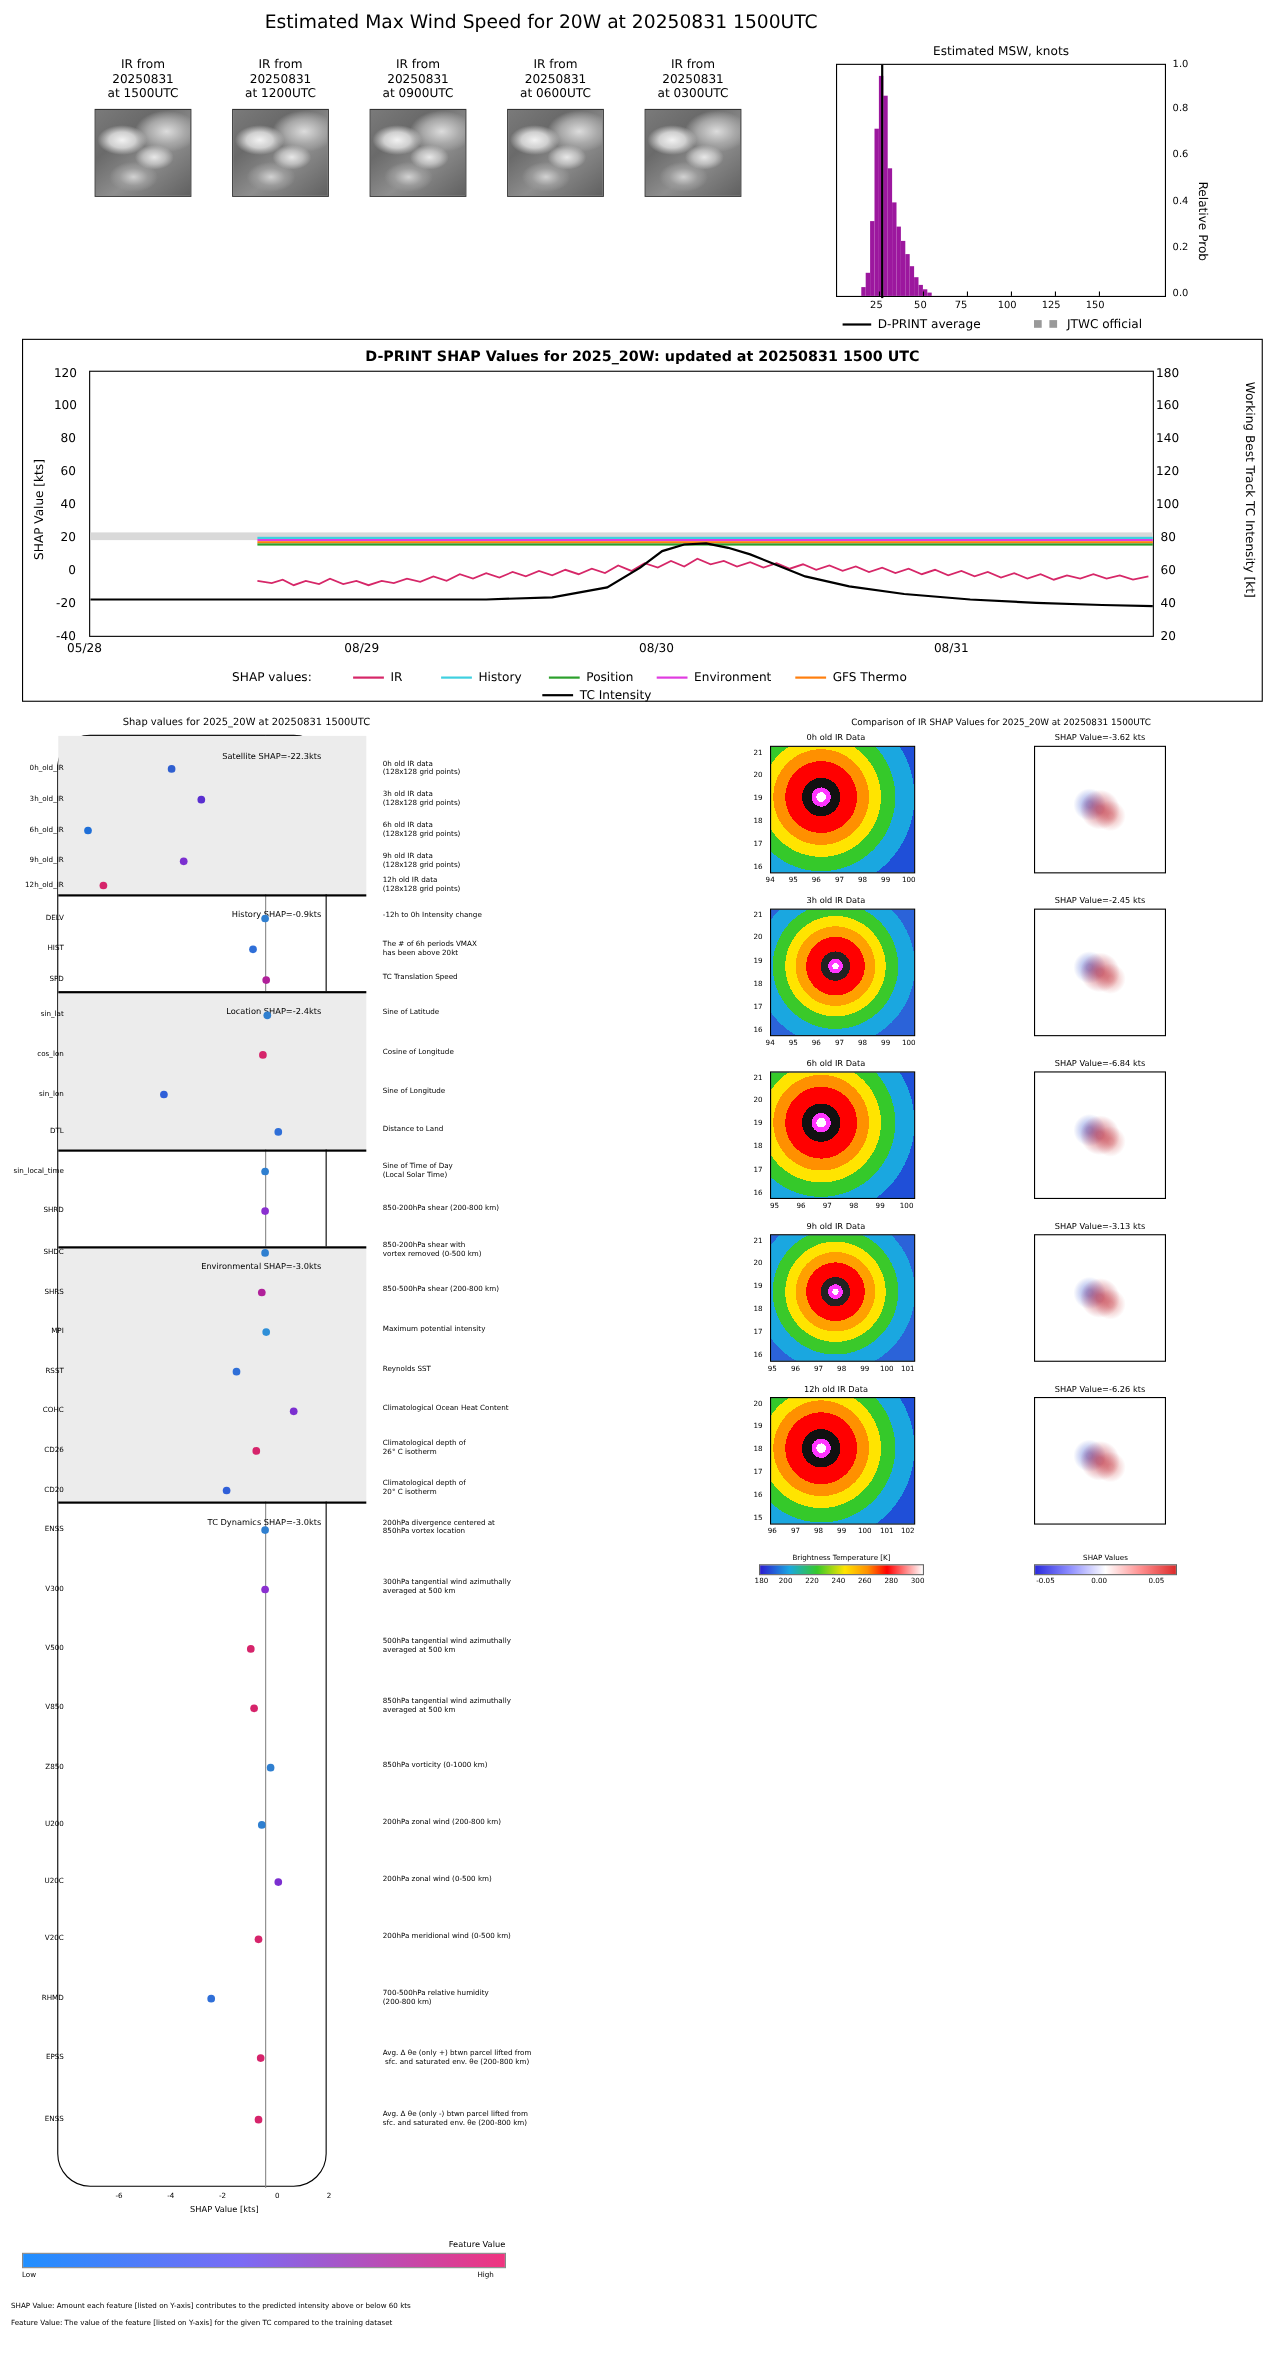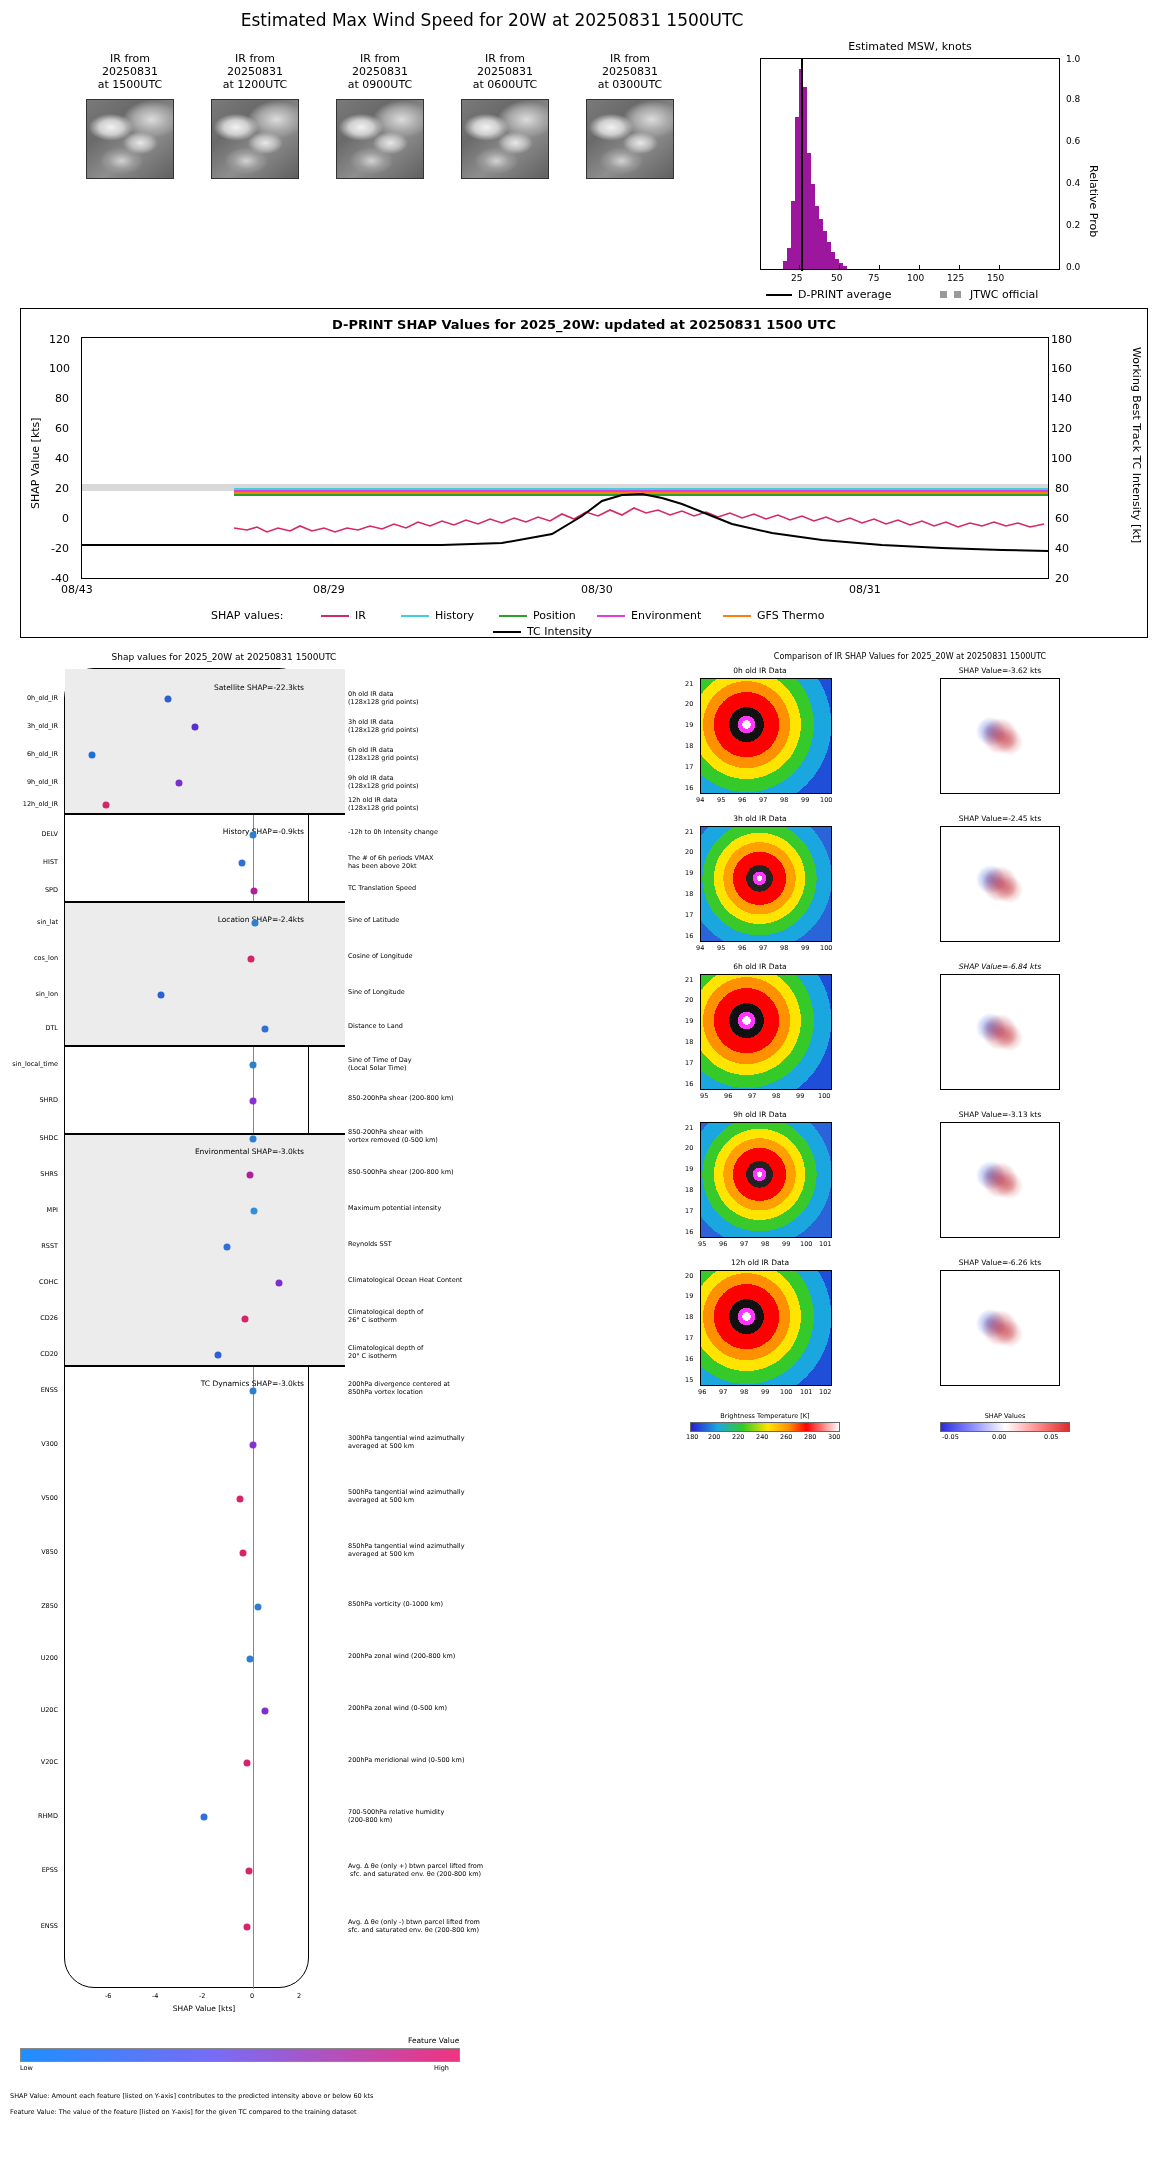--- a/index.html
+++ b/index.html
@@ -200,21 +200,21 @@
     <div class="abs t-sub" style="left:1034px;top:173px;">80</div>
     <div class="abs t-sub" style="left:1030px;top:143px;">100</div>
     <div class="abs t-sub" style="left:1030px;top:113px;">120</div>
     <div class="abs t-sub" style="left:1030px;top:83px;">140</div>
     <div class="abs t-sub" style="left:1030px;top:53px;">160</div>
     <div class="abs t-sub" style="left:1030px;top:24px;">180</div>
 
     <div class="abs t-sub" style="left:8px;top:200px;transform:rotate(-90deg);transform-origin:left top;white-space:nowrap;">SHAP Value [kts]</div>
     <div class="abs t-sub" style="left:1122px;top:38px;transform:rotate(90deg);transform-origin:left top;white-space:nowrap;">Working Best Track TC Intensity [kt]</div>
 
-    <div class="abs t-sub" style="left:40px;top:274px;">08/43</div>
+    <div class="abs t-sub" style="left:40px;top:274px;">05/28</div>
     <div class="abs t-sub" style="left:292px;top:274px;">08/29</div>
     <div class="abs t-sub" style="left:560px;top:274px;">08/30</div>
     <div class="abs t-sub" style="left:828px;top:274px;">08/31</div>
 
     <div class="abs" style="left:0;top:300px;width:1128px;">
       <div class="abs t-sub" style="left:190px;top:0;">SHAP values:</div>
       <div class="abs" style="left:300px;top:6px;width:28px;height:2px;background:#d62768;"></div>
       <div class="abs t-sub" style="left:334px;top:0;">IR</div>
       <div class="abs" style="left:380px;top:6px;width:28px;height:2px;background:#3fd0e0;"></div>
       <div class="abs t-sub" style="left:414px;top:0;">History</div>
@@ -225,21 +225,21 @@
       <div class="abs" style="left:702px;top:6px;width:28px;height:2px;background:#ff7f0e;"></div>
       <div class="abs t-sub" style="left:736px;top:0;">GFS Thermo</div>
       <div class="abs" style="left:472px;top:22px;width:28px;height:2px;background:#000;"></div>
       <div class="abs t-sub" style="left:506px;top:16px;">TC Intensity</div>
     </div>
   </div>
 </div>
 
 <div class="abs" style="left:4px;top:652px;width:500px;height:1430px;">
   <div class="ctr" style="font-size:9px;width:420px;margin-left:10px;">Shap values for 2025_20W at 20250831 1500UTC</div>
-  <div class="box" style="left:60px;top:16px;width:245px;height:1320px;border-radius:30px;">
+  <div class="box" style="left:48px;top:16px;width:245px;height:1320px;border-radius:30px;">
 
     <div class="abs" style="left:188px;top:0;width:1px;height:1320px;background:#888;"></div>
 
     <div class="bandgray" style="left:0;top:0;width:280px;height:144px;"></div>
     <div class="bandgray" style="left:0;top:232px;width:280px;height:144px;"></div>
     <div class="bandgray" style="left:0;top:464px;width:280px;height:232px;"></div>
 
     <div class="sep" style="left:0;top:144px;width:280px;height:1.5px;"></div>
     <div class="sep" style="left:0;top:232px;width:280px;height:1.5px;"></div>
     <div class="sep" style="left:0;top:376px;width:280px;height:1.5px;"></div>
@@ -476,21 +476,21 @@
     <div class="abs t-xxs" style="left:25px;top:97px;">17</div>
     <div class="abs t-xxs" style="left:25px;top:76px;">18</div>
     <div class="abs t-xxs" style="left:25px;top:55px;">19</div>
     <div class="abs t-xxs" style="left:25px;top:34px;">20</div>
     <div class="abs t-xxs" style="left:25px;top:14px;">21</div>
   </div>
 
   <div class="abs" style="left:0;top:310px;width:500px;height:140px;">
     <div class="abs ctr t-xs" style="left:10px;top:0;width:180px;">6h old IR Data</div>
     <div class="abs ir-color box" style="left:40px;top:12px;width:132px;height:116px;"></div>
-    <div class="abs ctr t-xs" style="left:240px;top:0;width:200px;font-style:italic;">SHAP Value=-6.84 kts</div>
+    <div class="abs ctr t-xs" style="left:240px;top:0;width:200px;">SHAP Value=-6.84 kts</div>
     <div class="abs shapmap box" style="left:280px;top:12px;width:120px;height:116px;"></div>
     <div class="abs t-xxs" style="left:40px;top:130px;">95</div>
     <div class="abs t-xxs" style="left:64px;top:130px;">96</div>
     <div class="abs t-xxs" style="left:88px;top:130px;">97</div>
     <div class="abs t-xxs" style="left:112px;top:130px;">98</div>
     <div class="abs t-xxs" style="left:136px;top:130px;">99</div>
     <div class="abs t-xxs" style="left:158px;top:130px;">100</div>
     <div class="abs t-xxs" style="left:25px;top:118px;">16</div>
     <div class="abs t-xxs" style="left:25px;top:97px;">17</div>
     <div class="abs t-xxs" style="left:25px;top:76px;">18</div>

